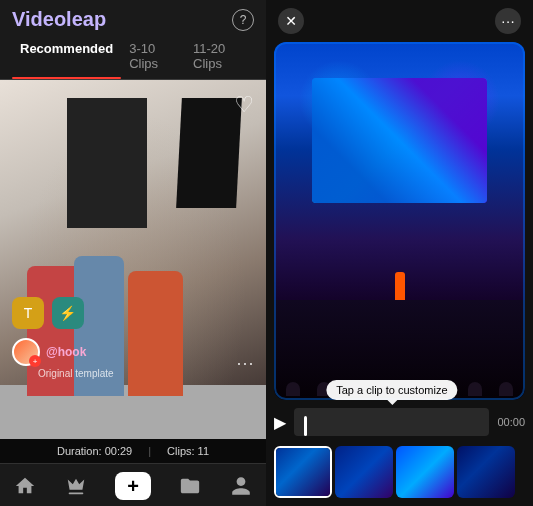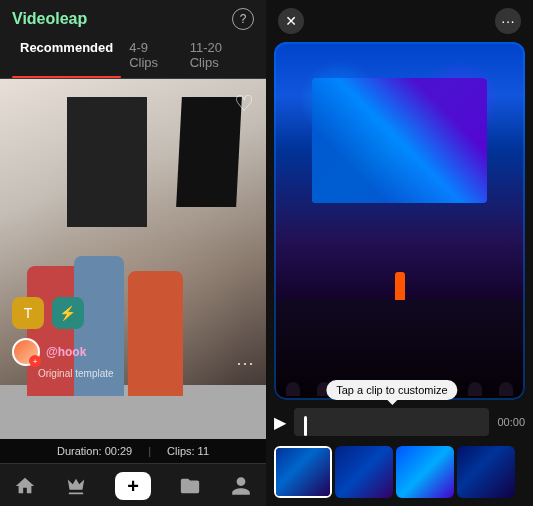--- a/index.html
+++ b/index.html
@@ -26,22 +26,22 @@
     .left-header {
       display: flex;
       align-items: center;
       justify-content: space-between;
       padding: 8px 12px 4px;
       z-index: 10;
       position: relative;
     }
 
     .app-title {
-      color: #86efac;
-      font-size: 16px;
+      color: #c4b5fd;
+      font-size: 20px;
       font-weight: 700;
     }
 
     .help-btn {
       width: 22px;
       height: 22px;
       border-radius: 50%;
       border: 1.5px solid rgba(255,255,255,0.6);
       color: rgba(255,255,255,0.7);
       font-size: 12px;
@@ -618,21 +618,21 @@
 <body>
 
 <div class="left-panel">
   <div class="left-header">
     <span class="app-title">Videoleap</span>
     <div class="help-btn">?</div>
   </div>
 
   <div class="tabs-row">
     <div class="tab-item active">Recommended</div>
-    <div class="tab-item">4-9 Clips</div>
+    <div class="tab-item">3-10 Clips</div>
     <div class="tab-item">11-20 Clips</div>
   </div>
 
   <div class="video-preview">
     <div class="video-bg">
       <div class="scene-overlay"></div>
       <div class="backdrop-stand"></div>
       <div class="backdrop-element"></div>
       <div class="floor"></div>
       <div class="person-left"></div>

